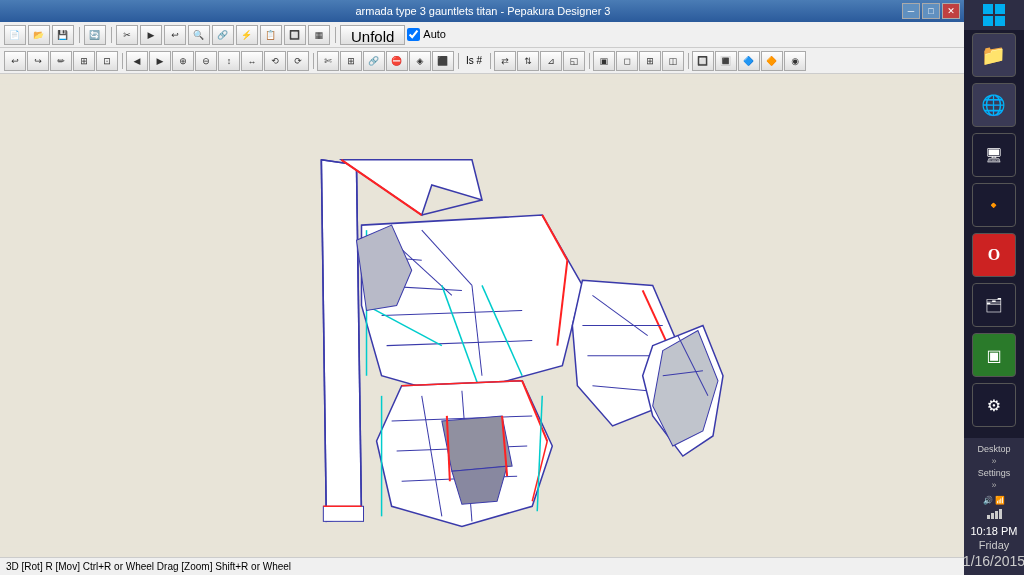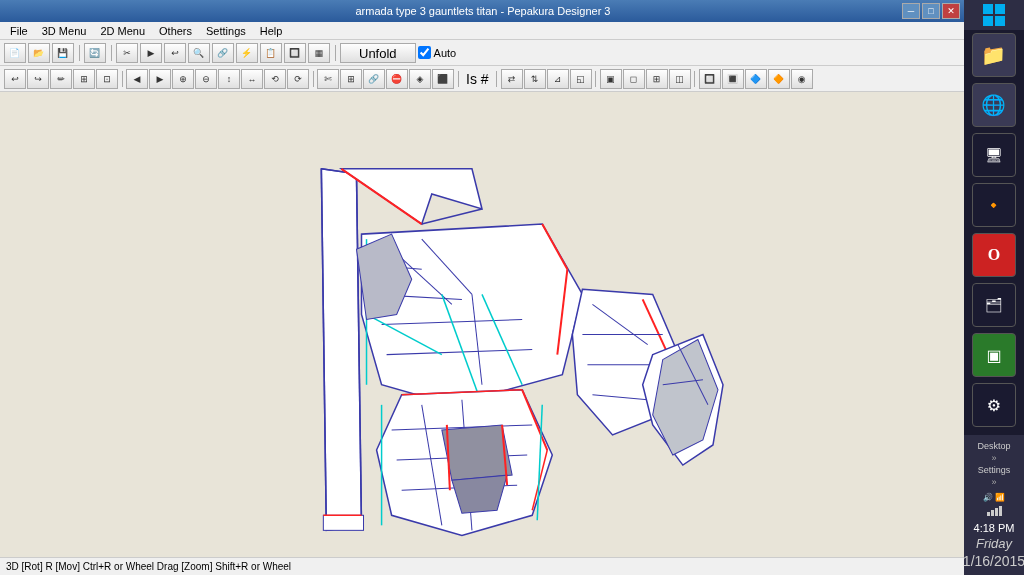--- a/index.html
+++ b/index.html
@@ -115,30 +115,30 @@
       justify-content: center;
     }
     .tb-sep::after {
       content: '';
       width: 1px;
       height: 16px;
       background: #aaa;
     }
 
     .unfold-btn {
-      padding: 2px 18px;
+      padding: 2px 10px;
       height: 20px;
       background: linear-gradient(to bottom, #fefefe, #e0e0e0);
       border: 1px solid #aaa;
       cursor: pointer;
-      font-size: 13px;
+      font-size: 15px;
     }
     .auto-check {
       display: flex;
-      align-items: center;
+      align-items: flex-start;
       gap: 3px;
       font-size: 11px;
     }
 
     
     #content-area {
       flex: 1;
       display: flex;
       background: #e8e4d8;
       position: relative;
@@ -232,23 +232,22 @@
     }
 
     #clock {
       color: white;
       font-size: 11px;
       text-align: center;
       margin-top: 4px;
     }
     #clock-date {
       color: #ccc;
-      font-size: 13px;
+      font-size: 11px;
       text-align: center;
-      font-style: italic;
     }
     #clock-date2 {
       color: #ccc;
       font-size: 14px;
       text-align: center;
     }
 
     .sys-tray {
       display: flex;
       align-items: center;
@@ -266,47 +265,39 @@
       gap: 1px;
       height: 12px;
     }
     .bar {
       width: 3px;
       background: #ccc;
     }
 
     
     .is-hash {
-      font-size: 14px;
+      font-size: 10px;
       padding: 0 4px;
     }
   </style>
 </head>
 <body>
 
 <div id="main-area">
 
   <div id="title-bar">
     <span style="width:60px"></span>
     <span id="title-text">armada type 3 gauntlets titan - Pepakura Designer 3</span>
     <div id="title-controls">
       <div class="title-btn">─</div>
       <div class="title-btn">□</div>
       <div class="title-btn close">✕</div>
     </div>
   </div>
 
-  <div id="menu-bar">
-    <span class="menu-item">File</span>
-    <span class="menu-item">3D Menu</span>
-    <span class="menu-item">2D Menu</span>
-    <span class="menu-item">Others</span>
-    <span class="menu-item">Settings</span>
-    <span class="menu-item">Help</span>
-  </div>
 
   <div id="toolbar1">
 
     <div class="tb-btn">📄</div>
     <div class="tb-btn">📂</div>
     <div class="tb-btn">💾</div>
     <div class="tb-sep"></div>
     <div class="tb-btn">🔄</div>
     <div class="tb-sep"></div>
     <div class="tb-btn">✂</div>
@@ -486,17 +477,17 @@
       <span class="tray-icon">📶</span>
     </div>
 
     <div class="signal-bars">
       <div class="bar" style="height:4px;"></div>
       <div class="bar" style="height:6px;"></div>
       <div class="bar" style="height:8px;"></div>
       <div class="bar" style="height:10px;"></div>
     </div>
 
-    <div id="clock">4:18 PM</div>
+    <div id="clock">10:18 PM</div>
     <div id="clock-date">Friday</div>
     <div id="clock-date2">1/16/2015</div>
   </div>
 </div>
 
 </body></html>

